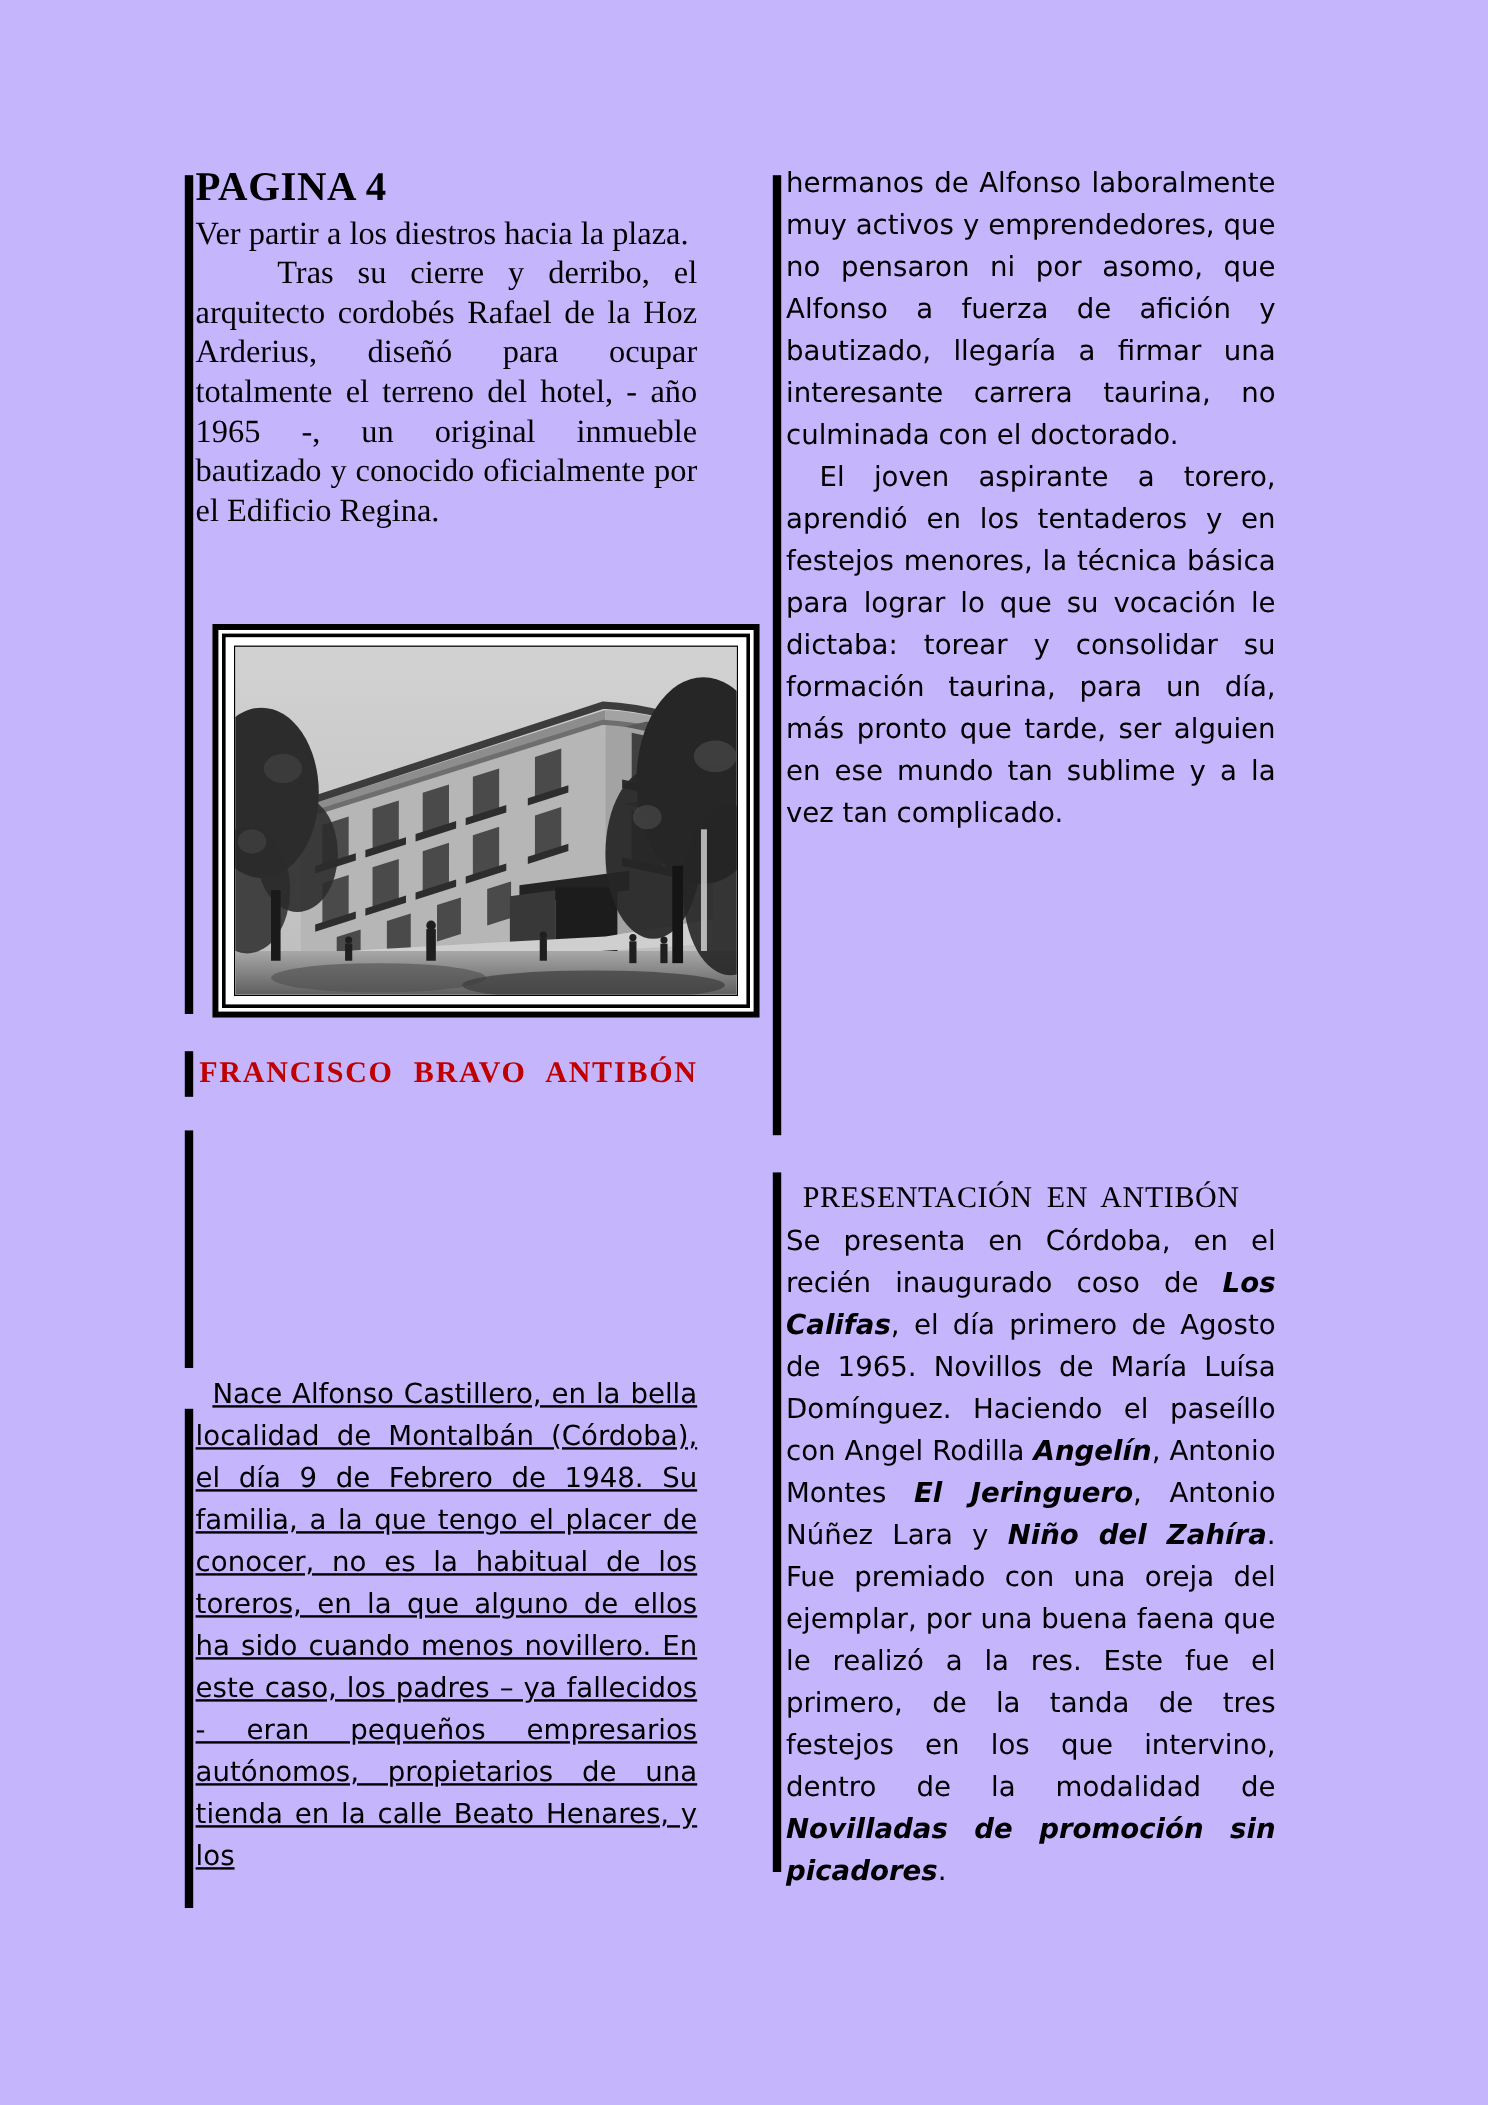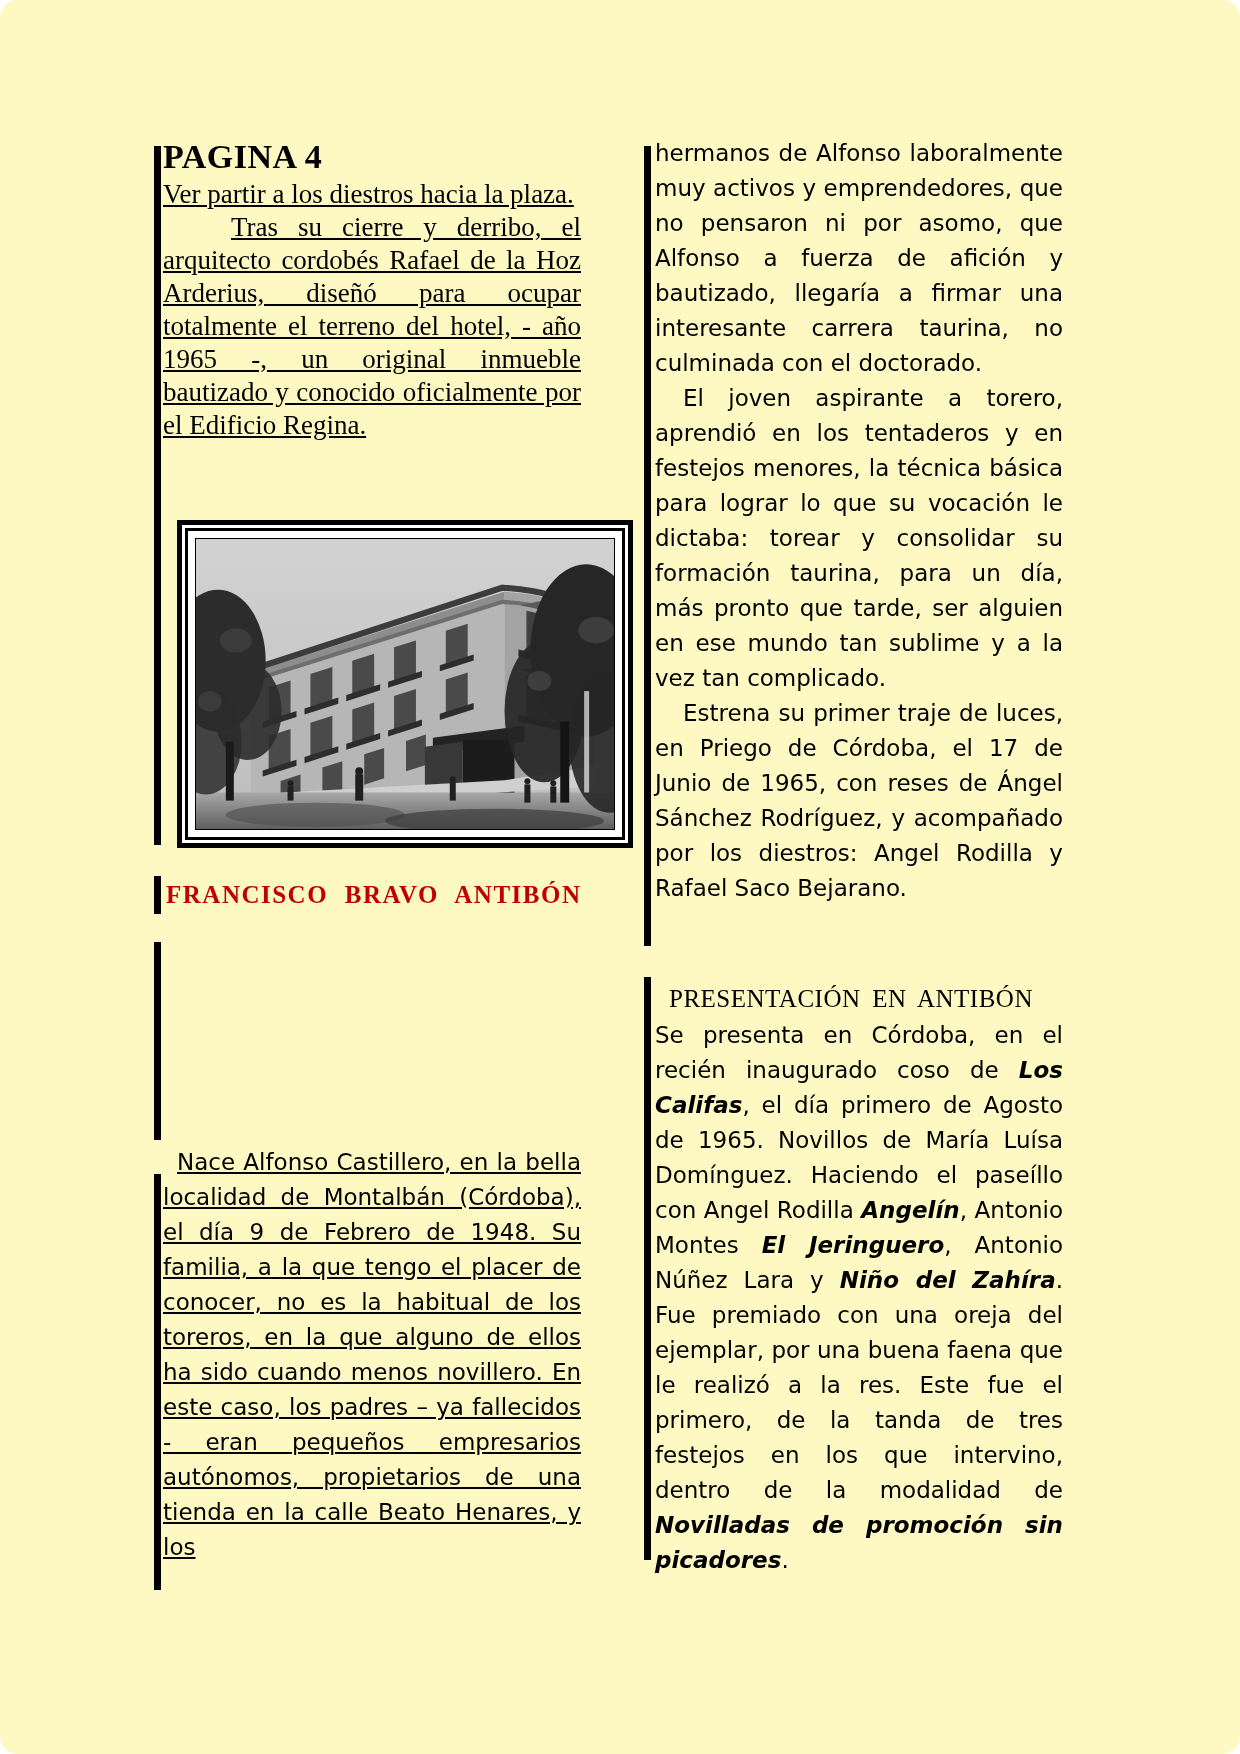--- a/index.html
+++ b/index.html
@@ -1,37 +1,36 @@
 <!DOCTYPE html>
 <html><head>
 <meta charset="utf-8">
 <style>
   html, body { margin: 0; padding: 0; background: #ffffff; }
   .page {
     position: relative;
     width: 1240px;
     height: 1754px;
-    background: #fef9c3;
+    background: #c4b5fd;
     font-family: "Liberation Serif", serif;
     color: #000;
     overflow: hidden;
-    border-radius: 18px;
   }
   .vbar { position: absolute; background: #000; width: 7px; }
 
   
   .left-serif {
     position: absolute; left: 163px; top: 138px; width: 418px;
     font-size: 27px; line-height: 33px; text-align: justify;
   }
   .left-serif h1 {
     margin: 0 0 2px 0; font-size: 34px; line-height: 38px;
     font-weight: bold; letter-spacing: 0.5px;
   }
-  .left-serif p { margin: 0; text-decoration: underline; }
+  .left-serif p { margin: 0; }
   .indent-big { text-indent: 68px; }
 
   
   .photo-frame {
     position: absolute; left: 177px; top: 520px; width: 456px; height: 328px;
     box-sizing: border-box; border: 5px solid #000; padding: 3px; background: #fff;
   }
   .photo-frame-mid {
     box-sizing: border-box; width: 100%; height: 100%;
     border: 3px solid #000; padding: 7px; background: #fff;
@@ -213,21 +212,20 @@
   <div class="byline">FRANCISCO BRAVO ANTIBÓN</div>
 
 
   <div class="bio-block comic">
     <p>Nace Alfonso Castillero, en la bella localidad de Montalbán (Córdoba), el día 9 de Febrero de 1948.  Su familia, a la que tengo el placer de conocer, no es la habitual de los toreros, en la que alguno de ellos ha sido cuando menos novillero.  En este caso, los padres – ya fallecidos - eran pequeños empresarios autónomos, propietarios de una tienda en la calle Beato Henares, y los</p>
   </div>
 
   <div class="right-col-1 comic">
     <p>hermanos de Alfonso laboralmente muy activos y emprendedores, que no pensaron ni por asomo, que Alfonso a fuerza de afición y bautizado, llegaría a firmar  una interesante carrera taurina, no culminada con el doctorado.</p>
     <p class="p-follow">El joven aspirante a torero, aprendió en los tentaderos y en festejos menores, la técnica básica para lograr lo que su vocación le dictaba: torear y consolidar su formación taurina, para un día, más pronto que tarde, ser alguien en ese mundo tan sublime y a la vez tan complicado.</p>
-    <p class="p-follow">Estrena su primer traje de luces, en Priego de Córdoba, el 17 de Junio de 1965, con reses de Ángel Sánchez Rodríguez, y acompañado por los diestros: Angel Rodilla y Rafael Saco Bejarano.</p>
   </div>
 
   <div class="right-col-2 comic">
     <p class="section-heading">PRESENTACIÓN EN ANTIBÓN</p>
     <p><span>Se presenta en Córdoba, en el recién inaugurado coso de </span><span class="seg-bold-italic">Los Califas</span><span>, el día primero de Agosto de 1965. Novillos de María Luísa Domínguez. Haciendo el paseíllo con Angel Rodilla </span><span class="seg-bold-italic">Angelín</span><span>, Antonio Montes </span><span class="seg-bold-italic">El Jeringuero</span><span>, Antonio Núñez Lara y </span><span class="seg-bold-italic">Niño del Zahíra</span><span>.  Fue premiado con una oreja del ejemplar, por una buena faena que le realizó a la res. Este fue el primero,  de la tanda de tres festejos en los que intervino, dentro de la modalidad de </span><span class="seg-bold-italic">Novilladas de promoción sin picadores</span><span>.</span></p>
   </div>
 
 </div>
 
 </body></html>

